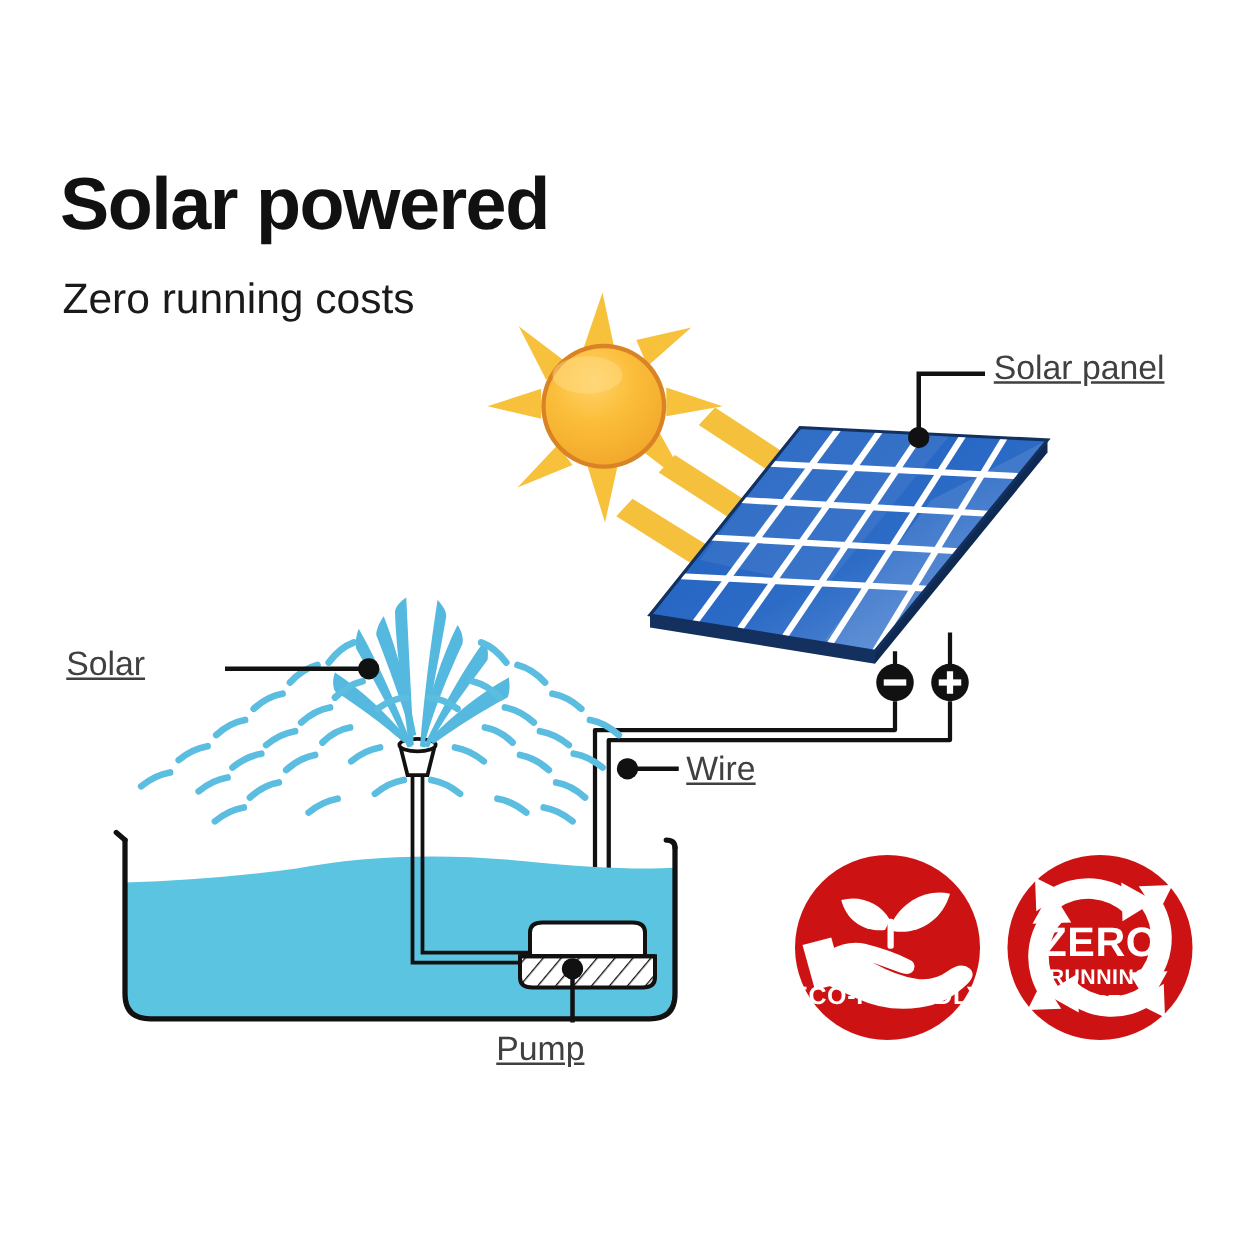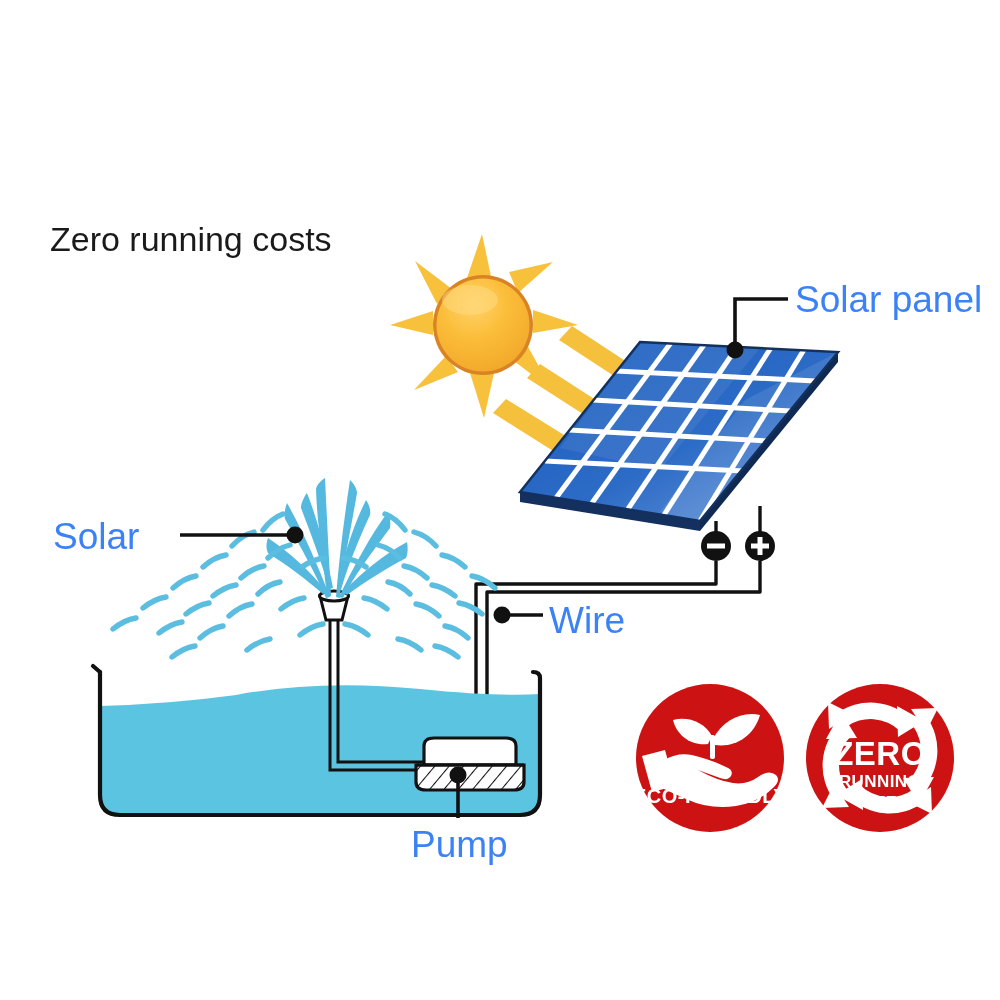--- a/index.html
+++ b/index.html
@@ -4,26 +4,26 @@
 <style>
   html,body{margin:0;padding:0;background:#ffffff;}
   body{width:1000px;height:1000px;overflow:hidden;
        font-family:"Liberation Sans","DejaVu Sans",sans-serif;color:#111;}
   #stage{position:relative;width:1000px;height:1000px;background:#fff;}
   #art{position:absolute;left:0;top:0;width:1000px;height:1000px;}
   .t-title{position:absolute;left:48px;top:134px;font-size:59px;font-weight:700;
            letter-spacing:-1.2px;color:#111111;line-height:1;white-space:nowrap;}
   .t-sub{position:absolute;left:50px;top:222px;font-size:34px;font-weight:400;
          color:#1a1a1a;line-height:1;white-space:nowrap;}
-  .lbl{position:absolute;font-size:37px;font-weight:400;color:#3b82f6;
-       line-height:1;white-space:nowrap;}
+  .lbl{position:absolute;font-size:27px;font-weight:400;color:#404040;
+       line-height:1;white-space:nowrap;text-decoration:underline;}
   .l-solar{left:795px;top:281px;}
   .l-tubing{left:53px;top:518px;}
   .l-wire{left:549px;top:602px;}
-  .l-pump{left:411px;top:826px;}
+  .l-pump{left:397px;top:826px;}
 </style>
 </head>
 <body>
 
 <div id="stage">
 
   <svg id="art" viewBox="0 0 1000 1000" xmlns="http://www.w3.org/2000/svg">
     <defs>
       <radialGradient id="sunGrad" cx="40%" cy="28%" r="78%">
         <stop offset="0%" stop-color="#FFD36B"></stop>
@@ -266,19 +266,20 @@
         <path d="M834,800 a58,58 0 0 1 6,-76 l11,12 a42,42 0 0 0 -4,54 Z"></path>
         <polygon points="822,808 834,784 849,807"></polygon>
         <polygon points="826,739 841,712 857,738"></polygon>
       </g>
       <text x="880" y="765" text-anchor="middle" fill="#ffffff" font-size="33" font-weight="700" letter-spacing="0.5" font-family="Liberation Sans, sans-serif">ZERO</text>
       <text x="880" y="787" text-anchor="middle" fill="#ffffff" font-size="17" font-weight="700" letter-spacing="0.4" font-family="Liberation Sans, sans-serif">RUNNING</text>
       <text x="880" y="806" text-anchor="middle" fill="#ffffff" font-size="15" font-weight="700" letter-spacing="0.4" font-family="Liberation Sans, sans-serif">COSTS</text>
     </g>
   </svg>
 
+  <div class="t-title">Solar powered</div>
   <div class="t-sub">Zero running costs</div>
 
   <div class="lbl l-solar">Solar panel</div>
   <div class="lbl l-tubing">Solar</div>
   <div class="lbl l-wire">Wire</div>
   <div class="lbl l-pump">Pump</div>
 </div>
 
 </body></html>

